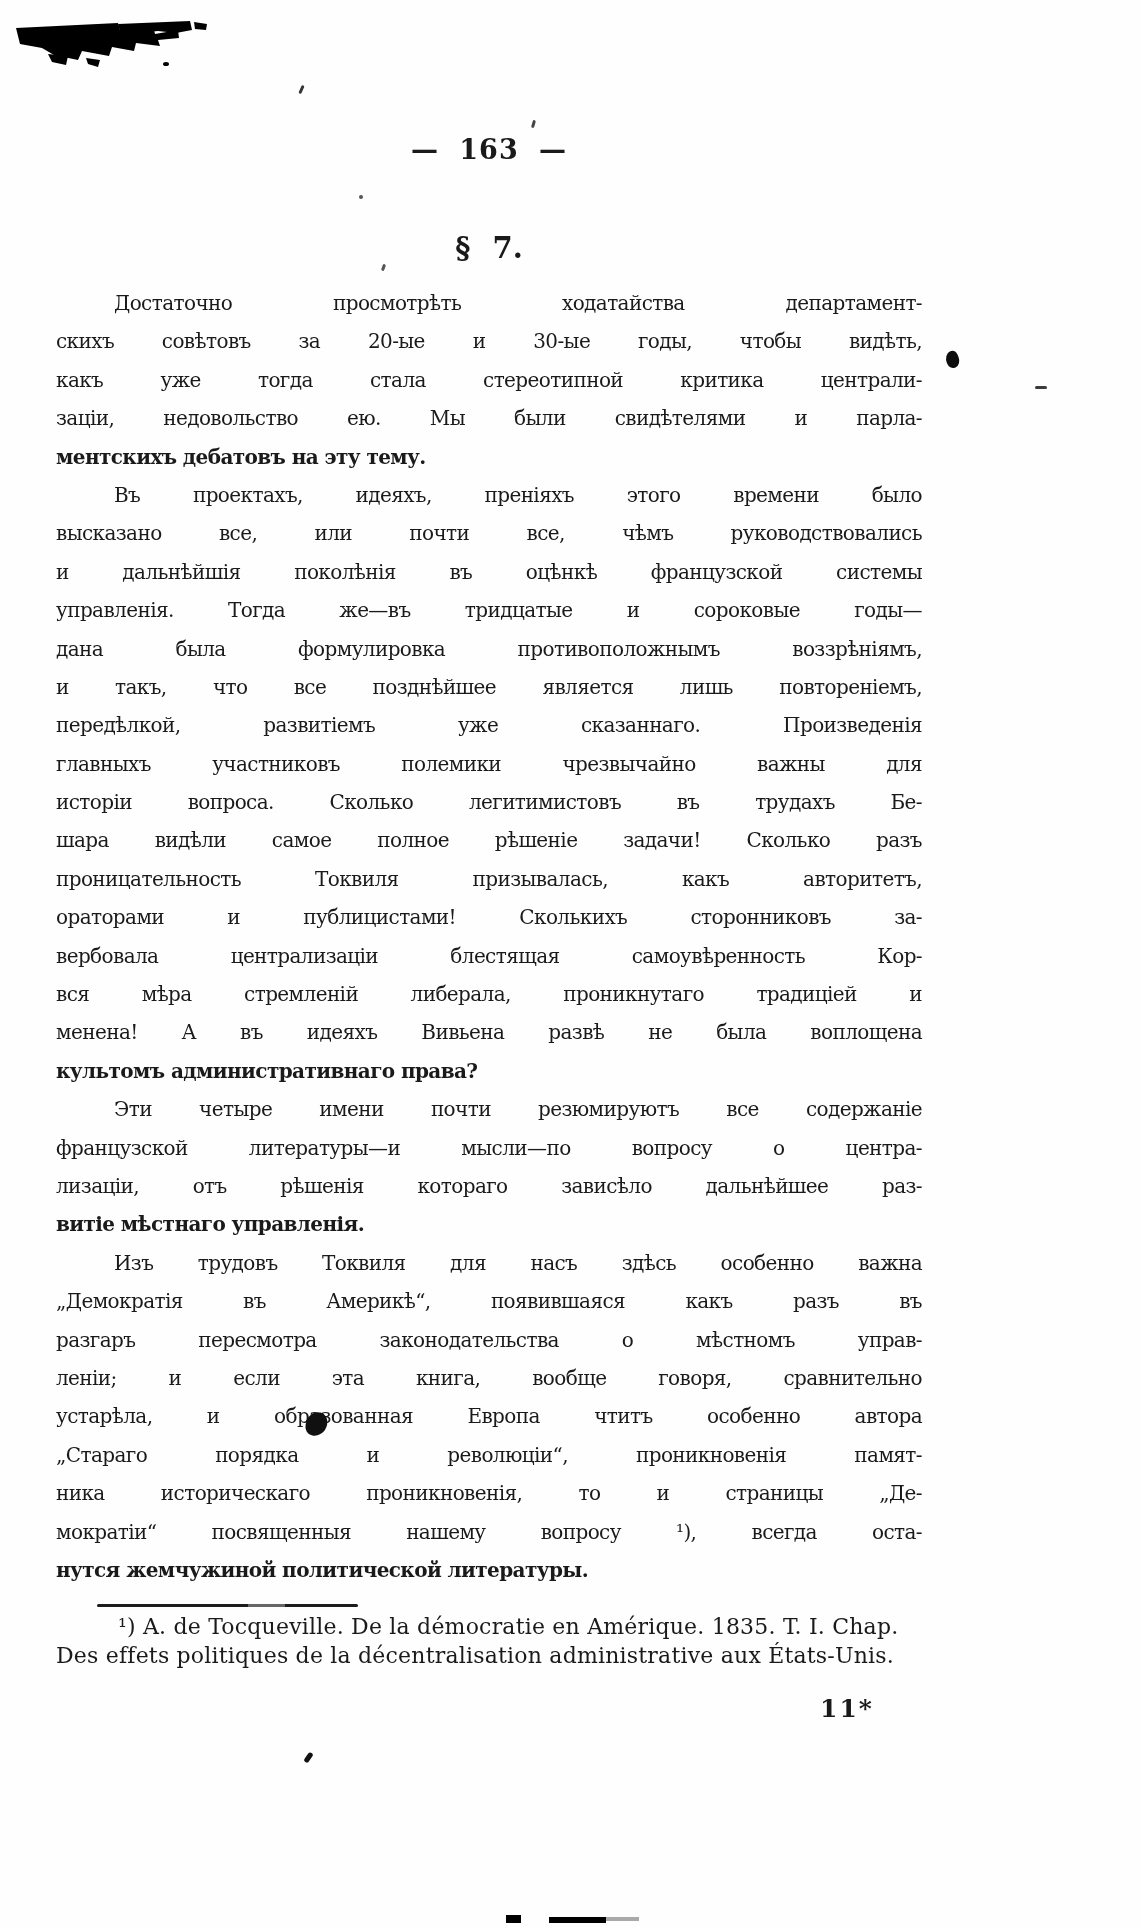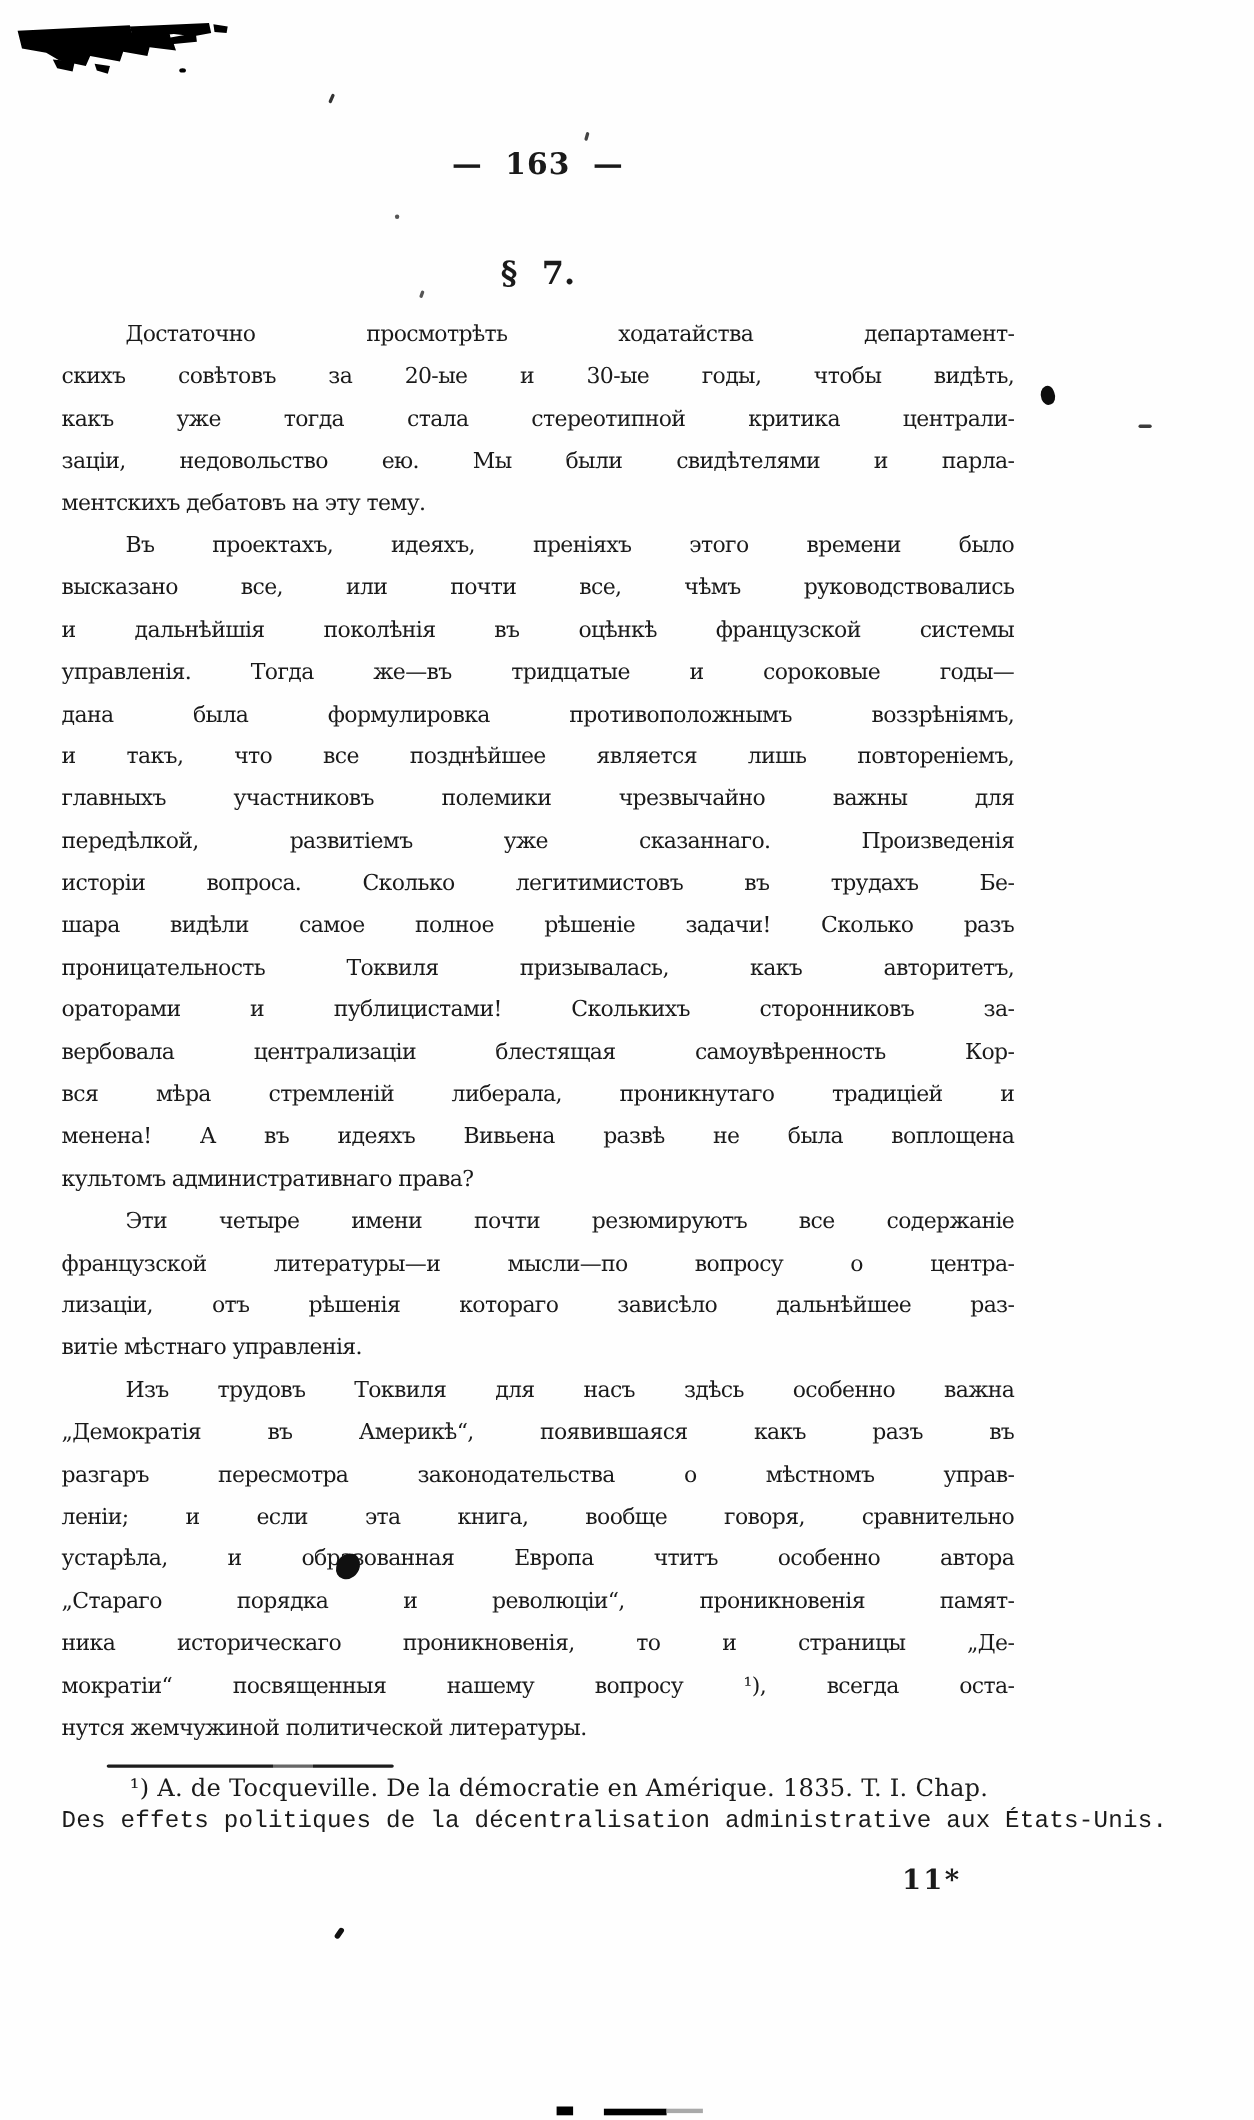--- a/index.html
+++ b/index.html
@@ -30,35 +30,35 @@
   .line{
     height:38.4px;
     font-size:20px;
     letter-spacing:-0.6px;
     white-space:nowrap;
     text-align:justify;
     text-justify:inter-word;
     overflow:visible;
   }
   .line.j{text-align-last:justify;}
-  .line.l{text-align:left;}
+  .line.l{text-align:left;font-weight:bold;}
   .line.ind{text-indent:58px;}
   
   .fnrule{
     left:97px;top:1604px;width:261px;height:3px;
     background:linear-gradient(90deg,#1c1c1c 0 58%,#666 58% 72%,#1c1c1c 72% 100%);
     border-radius:2px;
   }
   .footnote{
     left:56px;top:1613px;width:866px;
     font-size:22px;line-height:28.5px;
     letter-spacing:0.2px;
   }
   .fn1{text-indent:62px;white-space:nowrap;}
-  .fn2{white-space:nowrap;font-family:Liberation Mono, monospace;}
+  .fn2{white-space:nowrap;}
   .sig{
     left:820px;top:1678px;font-size:25px;font-weight:bold;letter-spacing:2px;margin-top:16px;
   }
   
   .smudge{left:8px;top:18px;width:205px;height:55px;}
   
   .droplet{
     left:946px;top:351px;width:13px;height:17px;background:#0d0d0d;
     border-radius:62% 38% 55% 45%;transform:rotate(-22deg);
   }
@@ -96,22 +96,22 @@
     <div class="line j">скихъ совѣтовъ за 20-ые и 30-ые годы, чтобы видѣть,</div>
     <div class="line j">какъ уже тогда стала стереотипной критика централи-</div>
     <div class="line j">заціи, недовольство ею. Мы были свидѣтелями и парла-</div>
     <div class="line l">ментскихъ дебатовъ на эту тему.</div>
     <div class="line j ind">Въ проектахъ, идеяхъ, преніяхъ этого времени было</div>
     <div class="line j">высказано все, или почти все, чѣмъ руководствовались</div>
     <div class="line j">и дальнѣйшія поколѣнія въ оцѣнкѣ французской системы</div>
     <div class="line j">управленія. Тогда же—въ тридцатые и сороковые годы—</div>
     <div class="line j">дана была формулировка противоположнымъ воззрѣніямъ,</div>
     <div class="line j">и такъ, что все позднѣйшее является лишь повтореніемъ,</div>
+    <div class="line j">передѣлкой, развитіемъ уже сказаннаго. Произведенія</div>
     <div class="line j">главныхъ участниковъ полемики чрезвычайно важны для</div>
-    <div class="line j">передѣлкой, развитіемъ уже сказаннаго. Произведенія</div>
     <div class="line j">исторіи вопроса. Сколько легитимистовъ въ трудахъ Бе-</div>
     <div class="line j">шара видѣли самое полное рѣшеніе задачи! Сколько разъ</div>
     <div class="line j">проницательность Токвиля призывалась, какъ авторитетъ,</div>
     <div class="line j">ораторами и публицистами! Сколькихъ сторонниковъ за-</div>
     <div class="line j">вербовала централизаціи блестящая самоувѣренность Кор-</div>
     <div class="line j">вся мѣра стремленій либерала, проникнутаго традиціей и</div>
     <div class="line j">менена! А въ идеяхъ Вивьена развѣ не была воплощена</div>
     <div class="line l">культомъ административнаго права?</div>
     <div class="line j ind">Эти четыре имени почти резюмируютъ все содержаніе</div>
     <div class="line j">французской литературы—и мысли—по вопросу о центра-</div>

